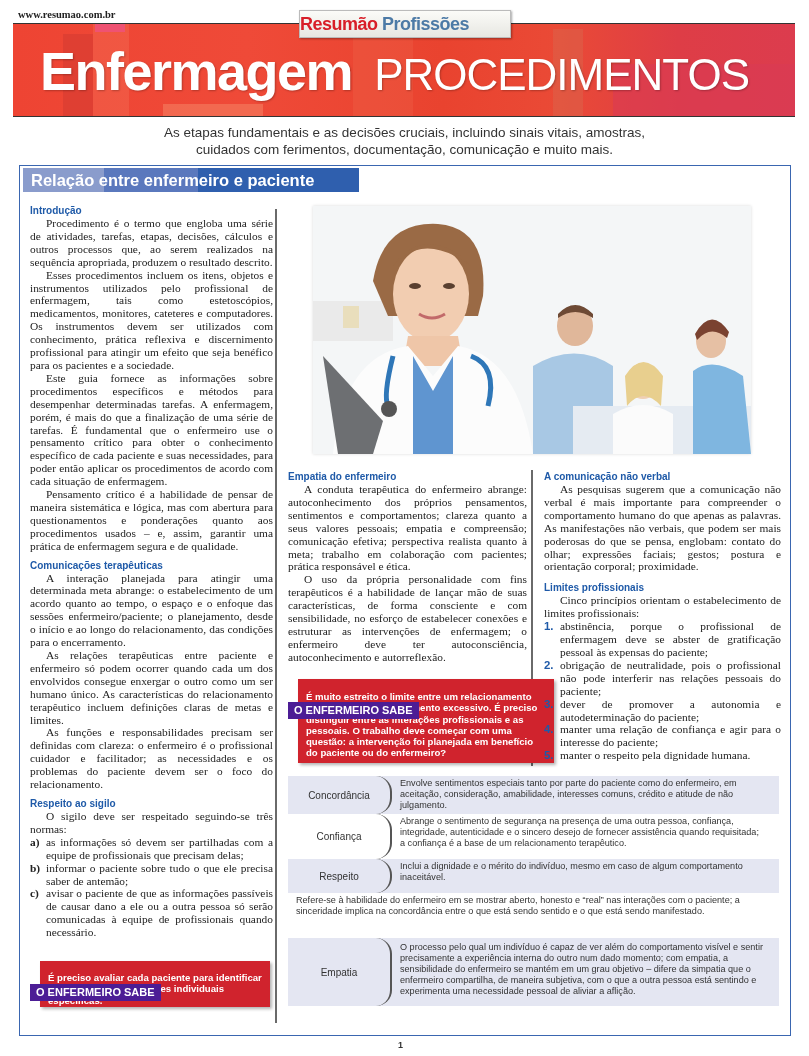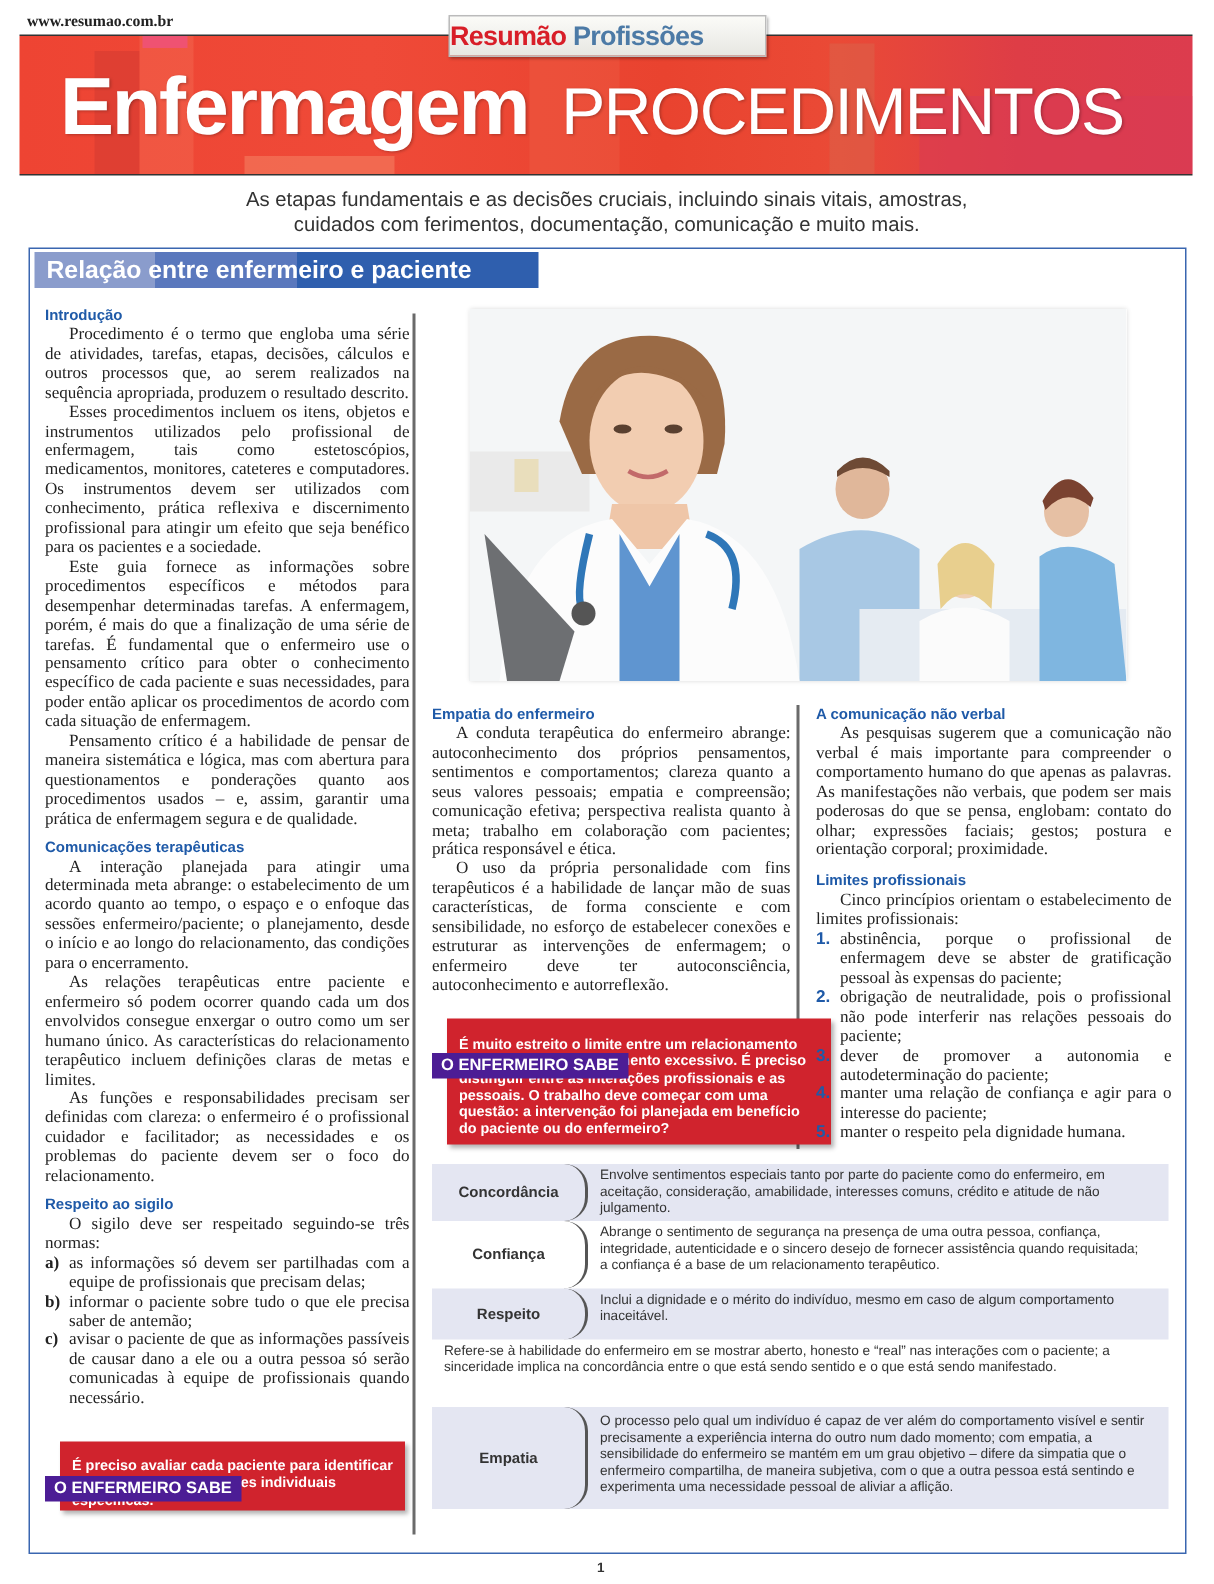--- a/index.html
+++ b/index.html
@@ -60,21 +60,21 @@
   .tipbox .tag { position: absolute; left: 0; top: 0; height: 17px; background: #4c1d95; color: #fff; font-family: "Liberation Sans", sans-serif; font-weight: bold; font-size: 11px; line-height: 17px; padding: 0 6px; margin-top: 31px; }
   .tipbox .body { position: absolute; left: 10px; top: 8px; background: #d0232d; color: #fff; font-family: "Liberation Sans", sans-serif; font-weight: bold; font-size: 9.6px; line-height: 11.3px; padding: 12px 8px 5px 8px; box-shadow: 2px 2px 3px rgba(0,0,0,.3); }
   .tip1 { left: 288px; top: 671px; width: 238px; height: 92px; }
   .tip1 .body { width: 256px; height: 84px; }
   .tip2 { left: 30px; top: 953px; width: 240px; height: 56px; }
   .tip2 .body { width: 230px; height: 46px; padding-top: 11px; }
 
   .table { position: absolute; left: 288px; top: 776px; width: 491px; font-family: "Liberation Sans", sans-serif; font-size: 9.1px; line-height: 11px; color: #333; }
   .row { display: flex; align-items: stretch; }
   .row.shaded { background: #e4e6f2; }
-  .row .term { width: 104px; flex: none; display: flex; align-items: center; justify-content: center; font-weight: bold; font-size: 10px; color: #333; border-right: 2px solid #555; border-radius: 16px; }
+  .row .term { width: 104px; flex: none; display: flex; align-items: center; justify-content: center; font-weight: normal; font-size: 10px; color: #333; border-right: 2px solid #555; border-radius: 16px; }
   .row .def { flex: 1; padding: 2px 6px 3px 8px; }
   .row.r0 .def, .row.r2 .def { min-height: 34px; }
   .row.r1 .def, .row.r3 .def { min-height: 45px; }
   .row.r4 .def { min-height: 68px; padding-top: 4px; }
 
   .page-num { position: absolute; left: 398px; top: 1040px; font-family: "Liberation Sans", sans-serif; font-weight: bold; font-size: 9px; color: #333; }
 </style>
 </head>
 <body>
 

